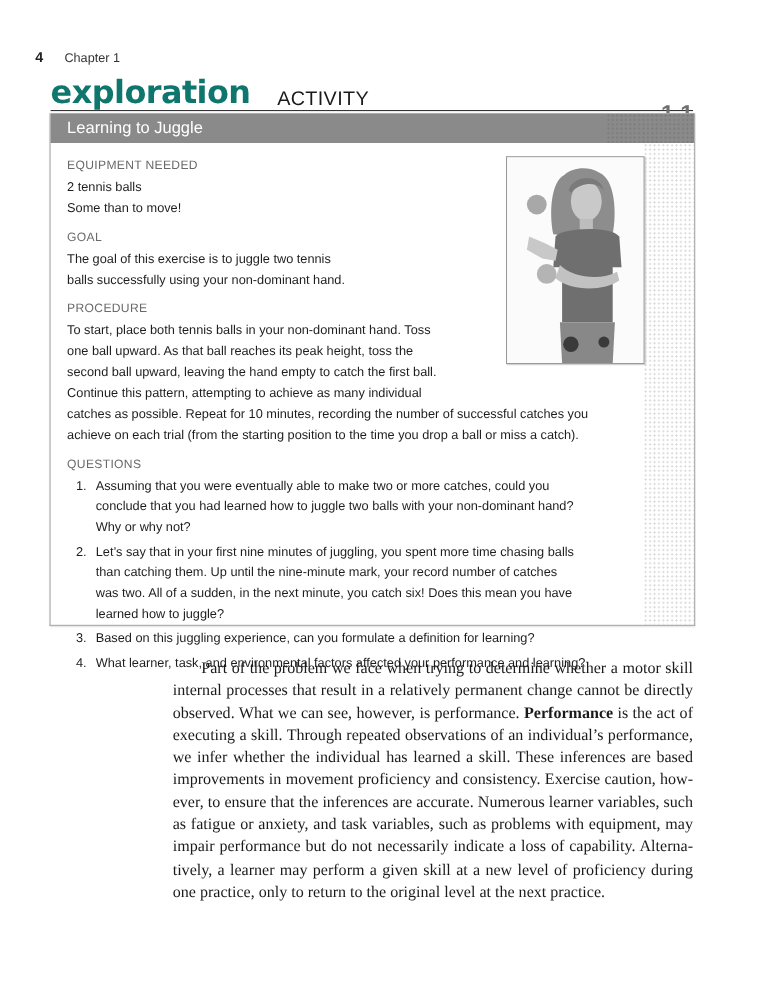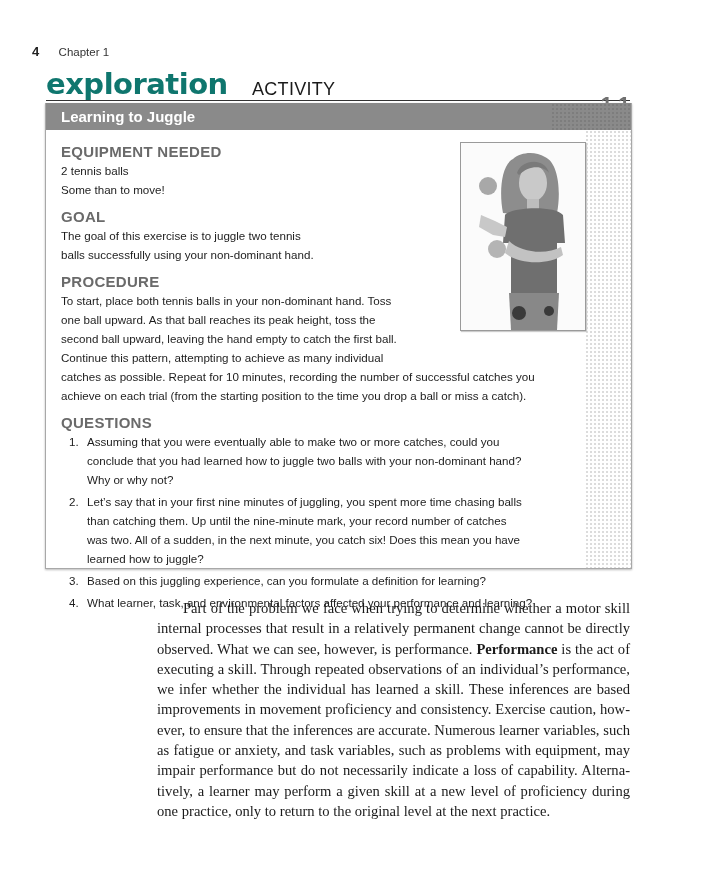--- a/index.html
+++ b/index.html
@@ -10,25 +10,25 @@
   .running-head .chap { font-family: "Liberation Sans", sans-serif; font-size: 11.5px; color: #333; }
 
   .banner { position: absolute; left: 46px; top: 76px; width: 584px; height: 24px; border-bottom: 1.5px solid #333; }
   .banner .explo { position: absolute; left: 0; top: -8px; font-family: "DejaVu Sans", sans-serif; font-weight: bold; font-size: 29px; letter-spacing: -0.5px; color: #0f766e; line-height: 32px; }
   .banner .act { position: absolute; left: 206px; top: 2px; font-size: 18px; color: #1a1a1a; line-height: 22px; letter-spacing: 0.3px; }
   .banner .num { position: absolute; right: 0; top: 17px; font-size: 21px; font-weight: bold; color: #6f6f6f; line-height: 22px; }
 
   .box { position: absolute; left: 45px; top: 103px; width: 585px; height: 465px; border: 1px solid #a8a8a8; border-top: none; background: #fff; box-shadow: 0 1px 2px #bbb; }
   .box .header { position: absolute; left: 0; top: 0; width: 100%; height: 27px; background: #8a8a8a; }
   .box .header .pattern-h { position: absolute; right: 0; top: 0; width: 80px; height: 27px; background-image: radial-gradient(#777 30%, transparent 31%); background-size: 4px 4px; opacity: 0.7; }
-  .box .header .title { position: absolute; left: 15px; top: 5px; font-size: 15px; font-weight: bold; color: #ffffff; }
+  .box .header .title { position: absolute; left: 15px; top: 5px; font-size: 15px; font-weight: normal; color: #ffffff; }
   .box .side-pattern { position: absolute; right: 0; top: 27px; width: 46px; height: 438px; background-image: radial-gradient(#dcdcdc 35%, transparent 36%); background-size: 4px 4px; }
 
   .content { position: absolute; left: 15px; top: 37px; width: 530px; font-size: 11.6px; line-height: 19px; color: #1d1d1d; }
-  .sec-head { font-size: 15px; font-weight: bold; color: #6a6a6a; letter-spacing: 0.3px; margin-top: 2px; }
+  .sec-head { font-size: 11px; font-weight: normal; color: #6a6a6a; letter-spacing: 0.3px; margin-top: 2px; }
   .sec-gap { height: 6px; }
   .line { white-space: nowrap; }
   ol.qs { margin: 0; padding: 0; list-style: none; }
   ol.qs li { position: relative; padding-left: 26px; margin-bottom: 3px; }
   ol.qs li .qn { position: absolute; left: 8px; top: 0; }
 
   .photo { position: absolute; left: 460px; top: 142px; width: 124px; height: 187px; border: 1px solid #9a9a9a; background: #fafafa; box-shadow: 1px 1px 1px #ccc; overflow: hidden; }
   .photo svg { display: block; }
 
   .body-text { position: absolute; left: 157px; top: 598px; width: 473px; font-family: "Liberation Serif", serif; font-size: 14.6px; line-height: 20.3px; color: #1a1a1a; text-align: justify; }

